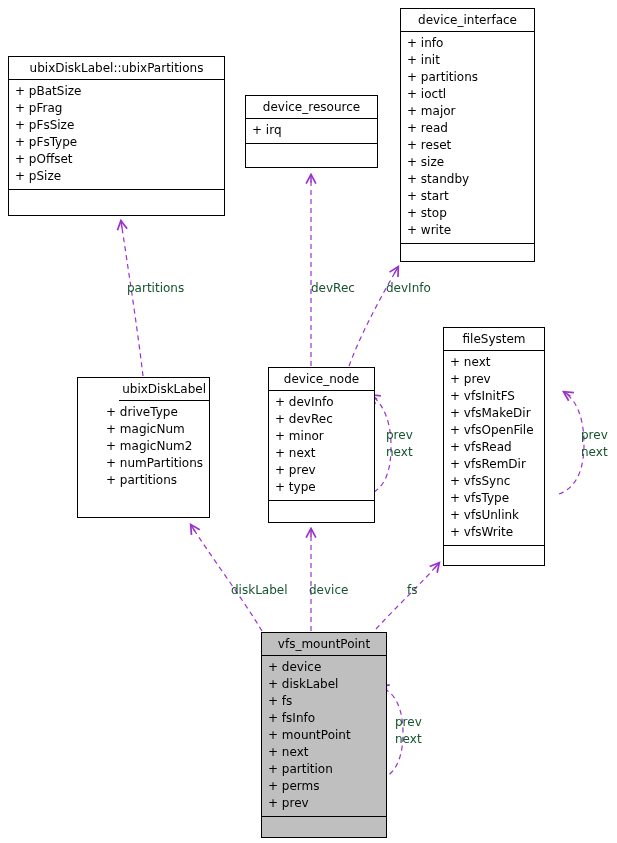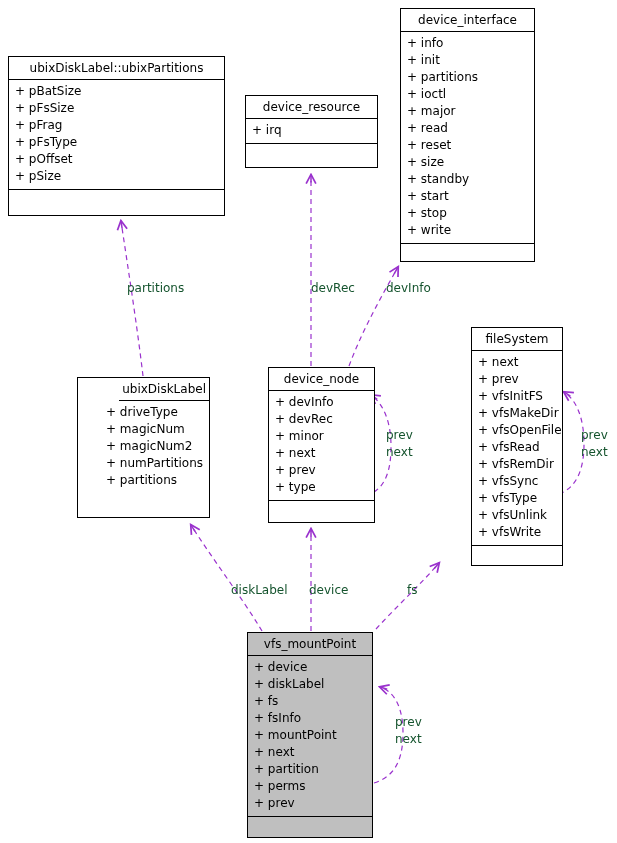--- a/index.html
+++ b/index.html
@@ -21,21 +21,21 @@
     position: absolute;
     box-sizing: border-box;
     border: 1px solid #000000;
     background: #ffffff;
     display: flex;
     flex-direction: column;
     font-size: 12px;
     color: #000000;
     cursor: pointer;
   }
-  .class-box.highlight { background: #bfbfbf; }
+  .class-box.highlight { background: #bfbfbf; margin-left: 14px; }
   .class-title {
     flex: 0 0 auto;
     text-align: center;
     padding: 4px 3px 3px 3px;
     line-height: 15px;
     border-bottom: 1px solid #000000;
     white-space: nowrap;
   }
   .class-attrs {
     flex: 0 0 auto;
@@ -81,22 +81,22 @@
       <path d="M 366,496 C 386,489 391,470 391,446 C 391,423 384,404 371,395" marker-end="url(#arrowOpen)"></path>
       <path d="M 559,494 C 578,487 584,467 584,444 C 584,421 578,401 564,392" marker-end="url(#arrowOpen)"></path>
       <path d="M 374,783 C 397,776 403,756 403,733 C 403,710 396,692 380,687" marker-end="url(#arrowOpen)"></path>
     </g>
   </svg>
 
   <div class="class-box" style="left:8px; top:56px; width:217px; height:160px;">
     <div class="class-title">ubixDiskLabel::ubixPartitions</div>
     <div class="class-attrs">
         <div class="attr-row">+ pBatSize</div>
+        <div class="attr-row">+ pFrag</div>
         <div class="attr-row">+ pFsSize</div>
-        <div class="attr-row">+ pFrag</div>
         <div class="attr-row">+ pFsType</div>
         <div class="attr-row">+ pOffset</div>
         <div class="attr-row">+ pSize</div>
       </div>
     <div class="class-empty"></div>
   </div>
 
   <div class="class-box" style="left:245px; top:95px; width:133px; height:73px;">
     <div class="class-title">device_resource</div>
     <div class="class-attrs">
@@ -142,21 +142,21 @@
         <div class="attr-row">+ devInfo</div>
         <div class="attr-row">+ devRec</div>
         <div class="attr-row">+ minor</div>
         <div class="attr-row">+ next</div>
         <div class="attr-row">+ prev</div>
         <div class="attr-row">+ type</div>
       </div>
     <div class="class-empty"></div>
   </div>
 
-  <div class="class-box" style="left:443px; top:327px; width:92px; height:239px;margin-left:28px;">
+  <div class="class-box" style="left:443px; top:327px; width:102px; height:239px;">
     <div class="class-title">fileSystem</div>
     <div class="class-attrs">
         <div class="attr-row">+ next</div>
         <div class="attr-row">+ prev</div>
         <div class="attr-row">+ vfsInitFS</div>
         <div class="attr-row">+ vfsMakeDir</div>
         <div class="attr-row">+ vfsOpenFile</div>
         <div class="attr-row">+ vfsRead</div>
         <div class="attr-row">+ vfsRemDir</div>
         <div class="attr-row">+ vfsSync</div>

